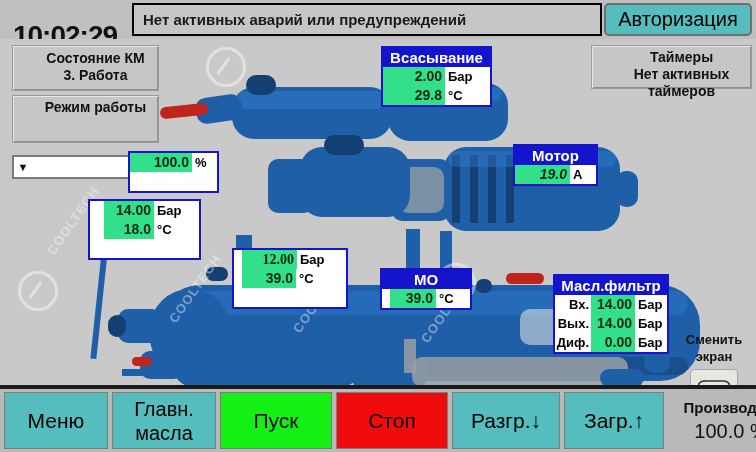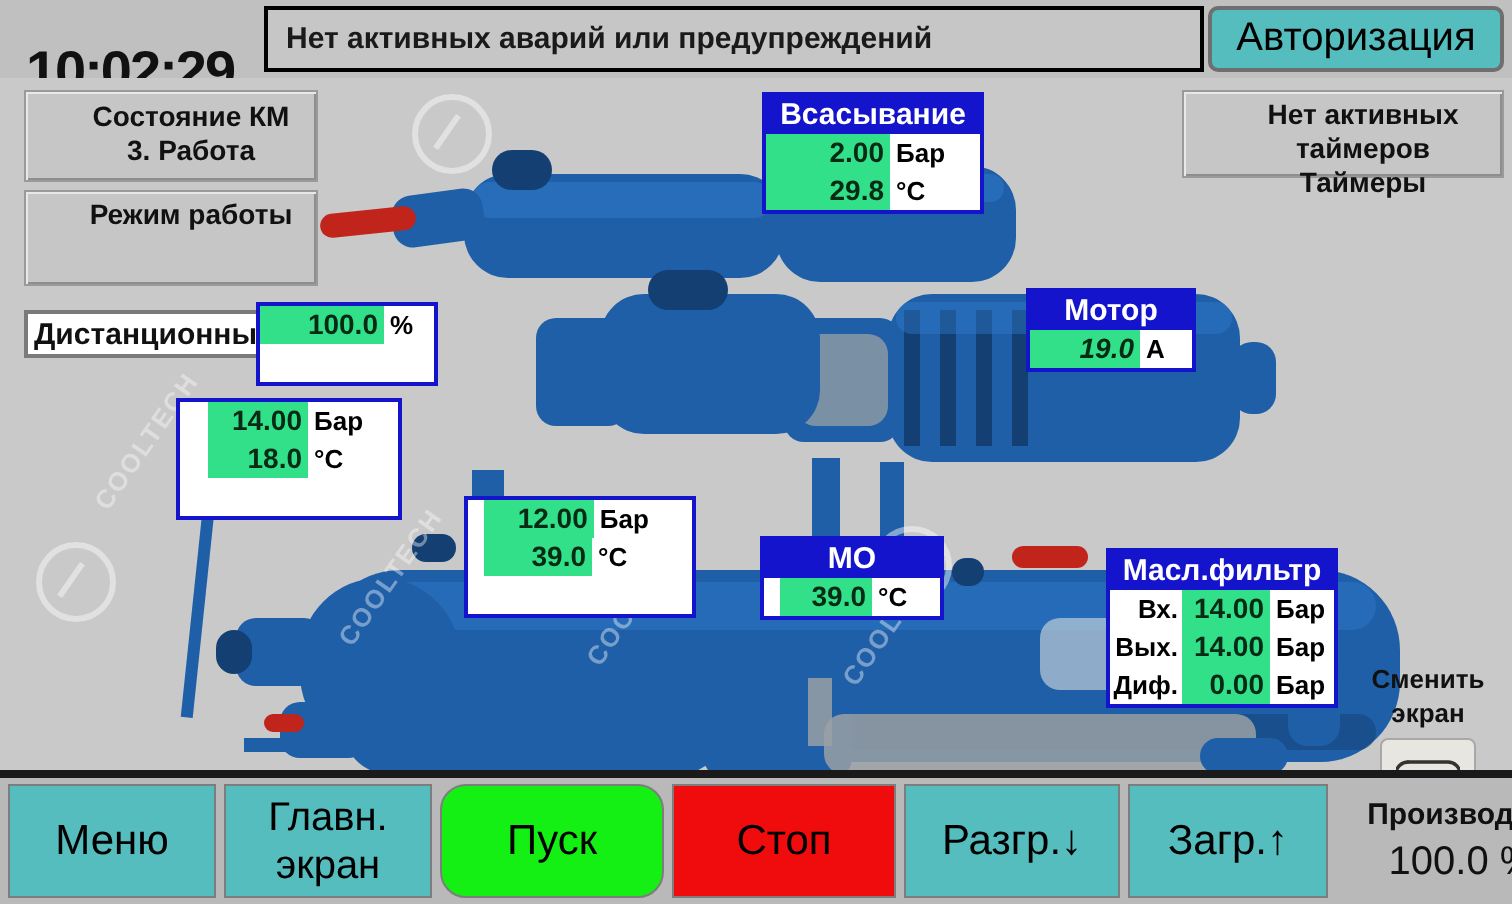--- a/index.html
+++ b/index.html
@@ -251,21 +251,21 @@
     box-sizing: border-box;
     display: flex;
     align-items: center;
     justify-content: center;
     text-align: center;
     font-size: 21px;
     color: #000;
     line-height: 24px;
     cursor: pointer;
   }
-  .tbtn.green { background: #14f014; border-radius: 13px; }
+  .tbtn.green { background: #14f014; }
   .tbtn.red   { background: #f00c0c; }
   .tbtn.two   { font-size: 20px; }
   #cap-box {
     margin: 0 2px;
     flex: 0 0 126px;
     background: #b9b9b9;
     display: flex;
     flex-direction: column;
     align-items: center;
     justify-content: center;
@@ -355,27 +355,26 @@
 
     <div class="grey-box" style="left:12px;top:6px;width:147px;height:46px;padding-top:4px;">
       <div class="gb-line">Состояние КМ</div>
       <div class="gb-line">3. Работа</div>
     </div>
 
     <div class="grey-box" style="left:12px;top:56px;width:147px;height:48px;padding-top:3px;">
       <div class="gb-line">Режим работы</div>
     </div>
     <div id="mode-select">
-      <span class="sel-text">Дистанционны</span>
       <span class="caret">▼</span>
     </div>
 
     <div class="grey-box" style="left:591px;top:6px;width:161px;height:44px;padding-top:3px;">
+      <div class="gb-line">Таймеры</div>
       <div class="gb-line">Нет активных таймеров</div>
-      <div class="gb-line">Таймеры</div>
     </div>
 
     <div class="panel" style="left:381px;top:7px;width:111px;height:61px;">
       <div class="title">Всасывание</div>
       <div class="row">
         <div class="cell-val" style="width:62px;">2.00</div>
         <div class="cell-unit" style="width:45px;">Бар</div>
       </div>
       <div class="row">
         <div class="cell-val" style="width:62px;">29.8</div>
@@ -407,21 +406,21 @@
       <div class="title">Мотор</div>
       <div class="row">
         <div class="cell-val" style="width:55px;font-style:italic;">19.0</div>
         <div class="cell-unit" style="width:26px;">A</div>
       </div>
     </div>
 
     <div class="panel" style="left:232px;top:209px;width:116px;height:61px;">
       <div class="row">
         <div class="pad-left" style="width:8px;"></div>
-        <div class="cell-val" style="width:56px;">12.00</div>
+        <div class="cell-val" style="width:56px;font-family:Liberation Serif, serif;">12.00</div>
         <div class="cell-unit" style="width:50px;">Бар</div>
       </div>
       <div class="row">
         <div class="pad-left" style="width:8px;"></div>
         <div class="cell-val" style="width:54px;">39.0</div>
         <div class="cell-unit" style="width:50px;">°C</div>
       </div>
     </div>
 
     <div class="panel" style="left:380px;top:229px;width:92px;height:42px;">
@@ -462,21 +461,21 @@
           <path d="M15 12 L11 16 L15 19" fill="none" stroke="#333" stroke-width="1.7" stroke-linecap="round" stroke-linejoin="round"></path>
         </svg>
       </div>
     </div>
 
   </div>
 
   <div id="toolbar">
     <div class="tbtn" style="flex:0 0 104px;">Меню</div>
     <div class="tbtn two" style="flex:0 0 104px;white-space:pre-line;">Главн.
-экран</div>
+масла</div>
     <div class="tbtn green" style="flex:0 0 112px;">Пуск</div>
     <div class="tbtn red" style="flex:0 0 112px;">Стоп</div>
     <div class="tbtn" style="flex:0 0 108px;">Разгр.↓</div>
     <div class="tbtn" style="flex:0 0 100px;">Загр.↑</div>
     <div id="cap-box">
       <div class="cap-title">Производ-ть</div>
       <div class="cap-val">100.0  %</div>
     </div>
   </div>
 

